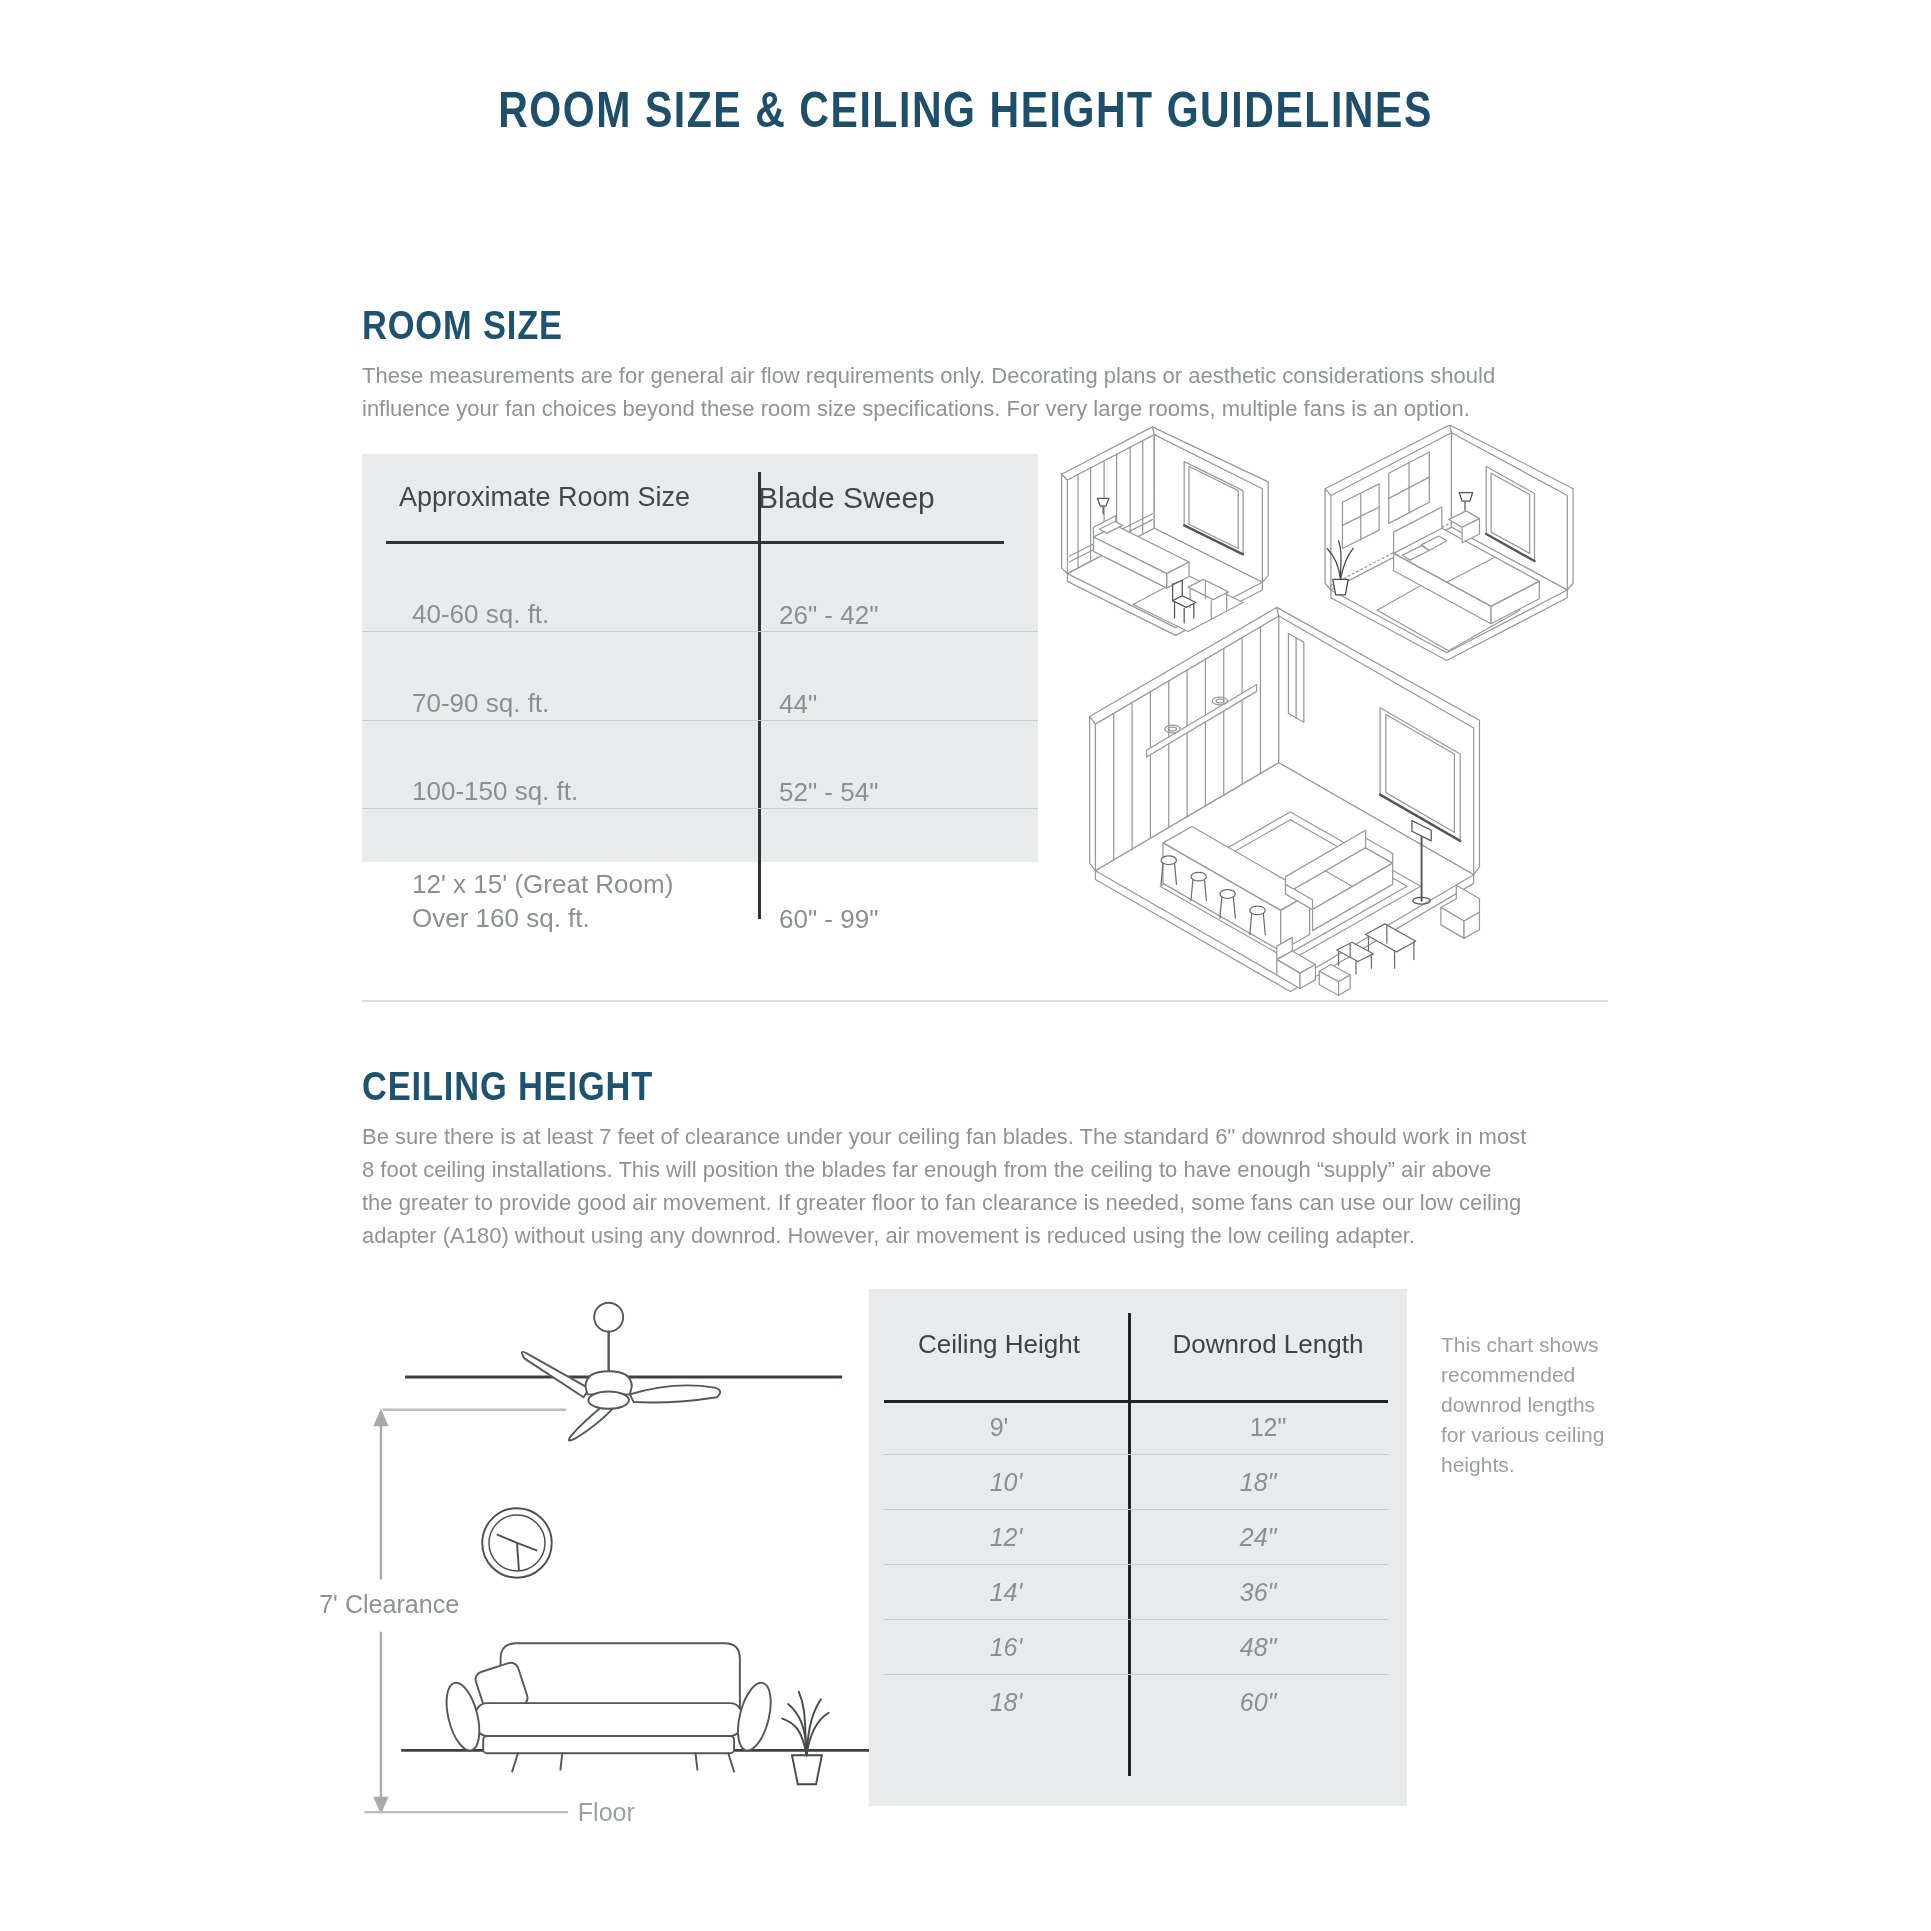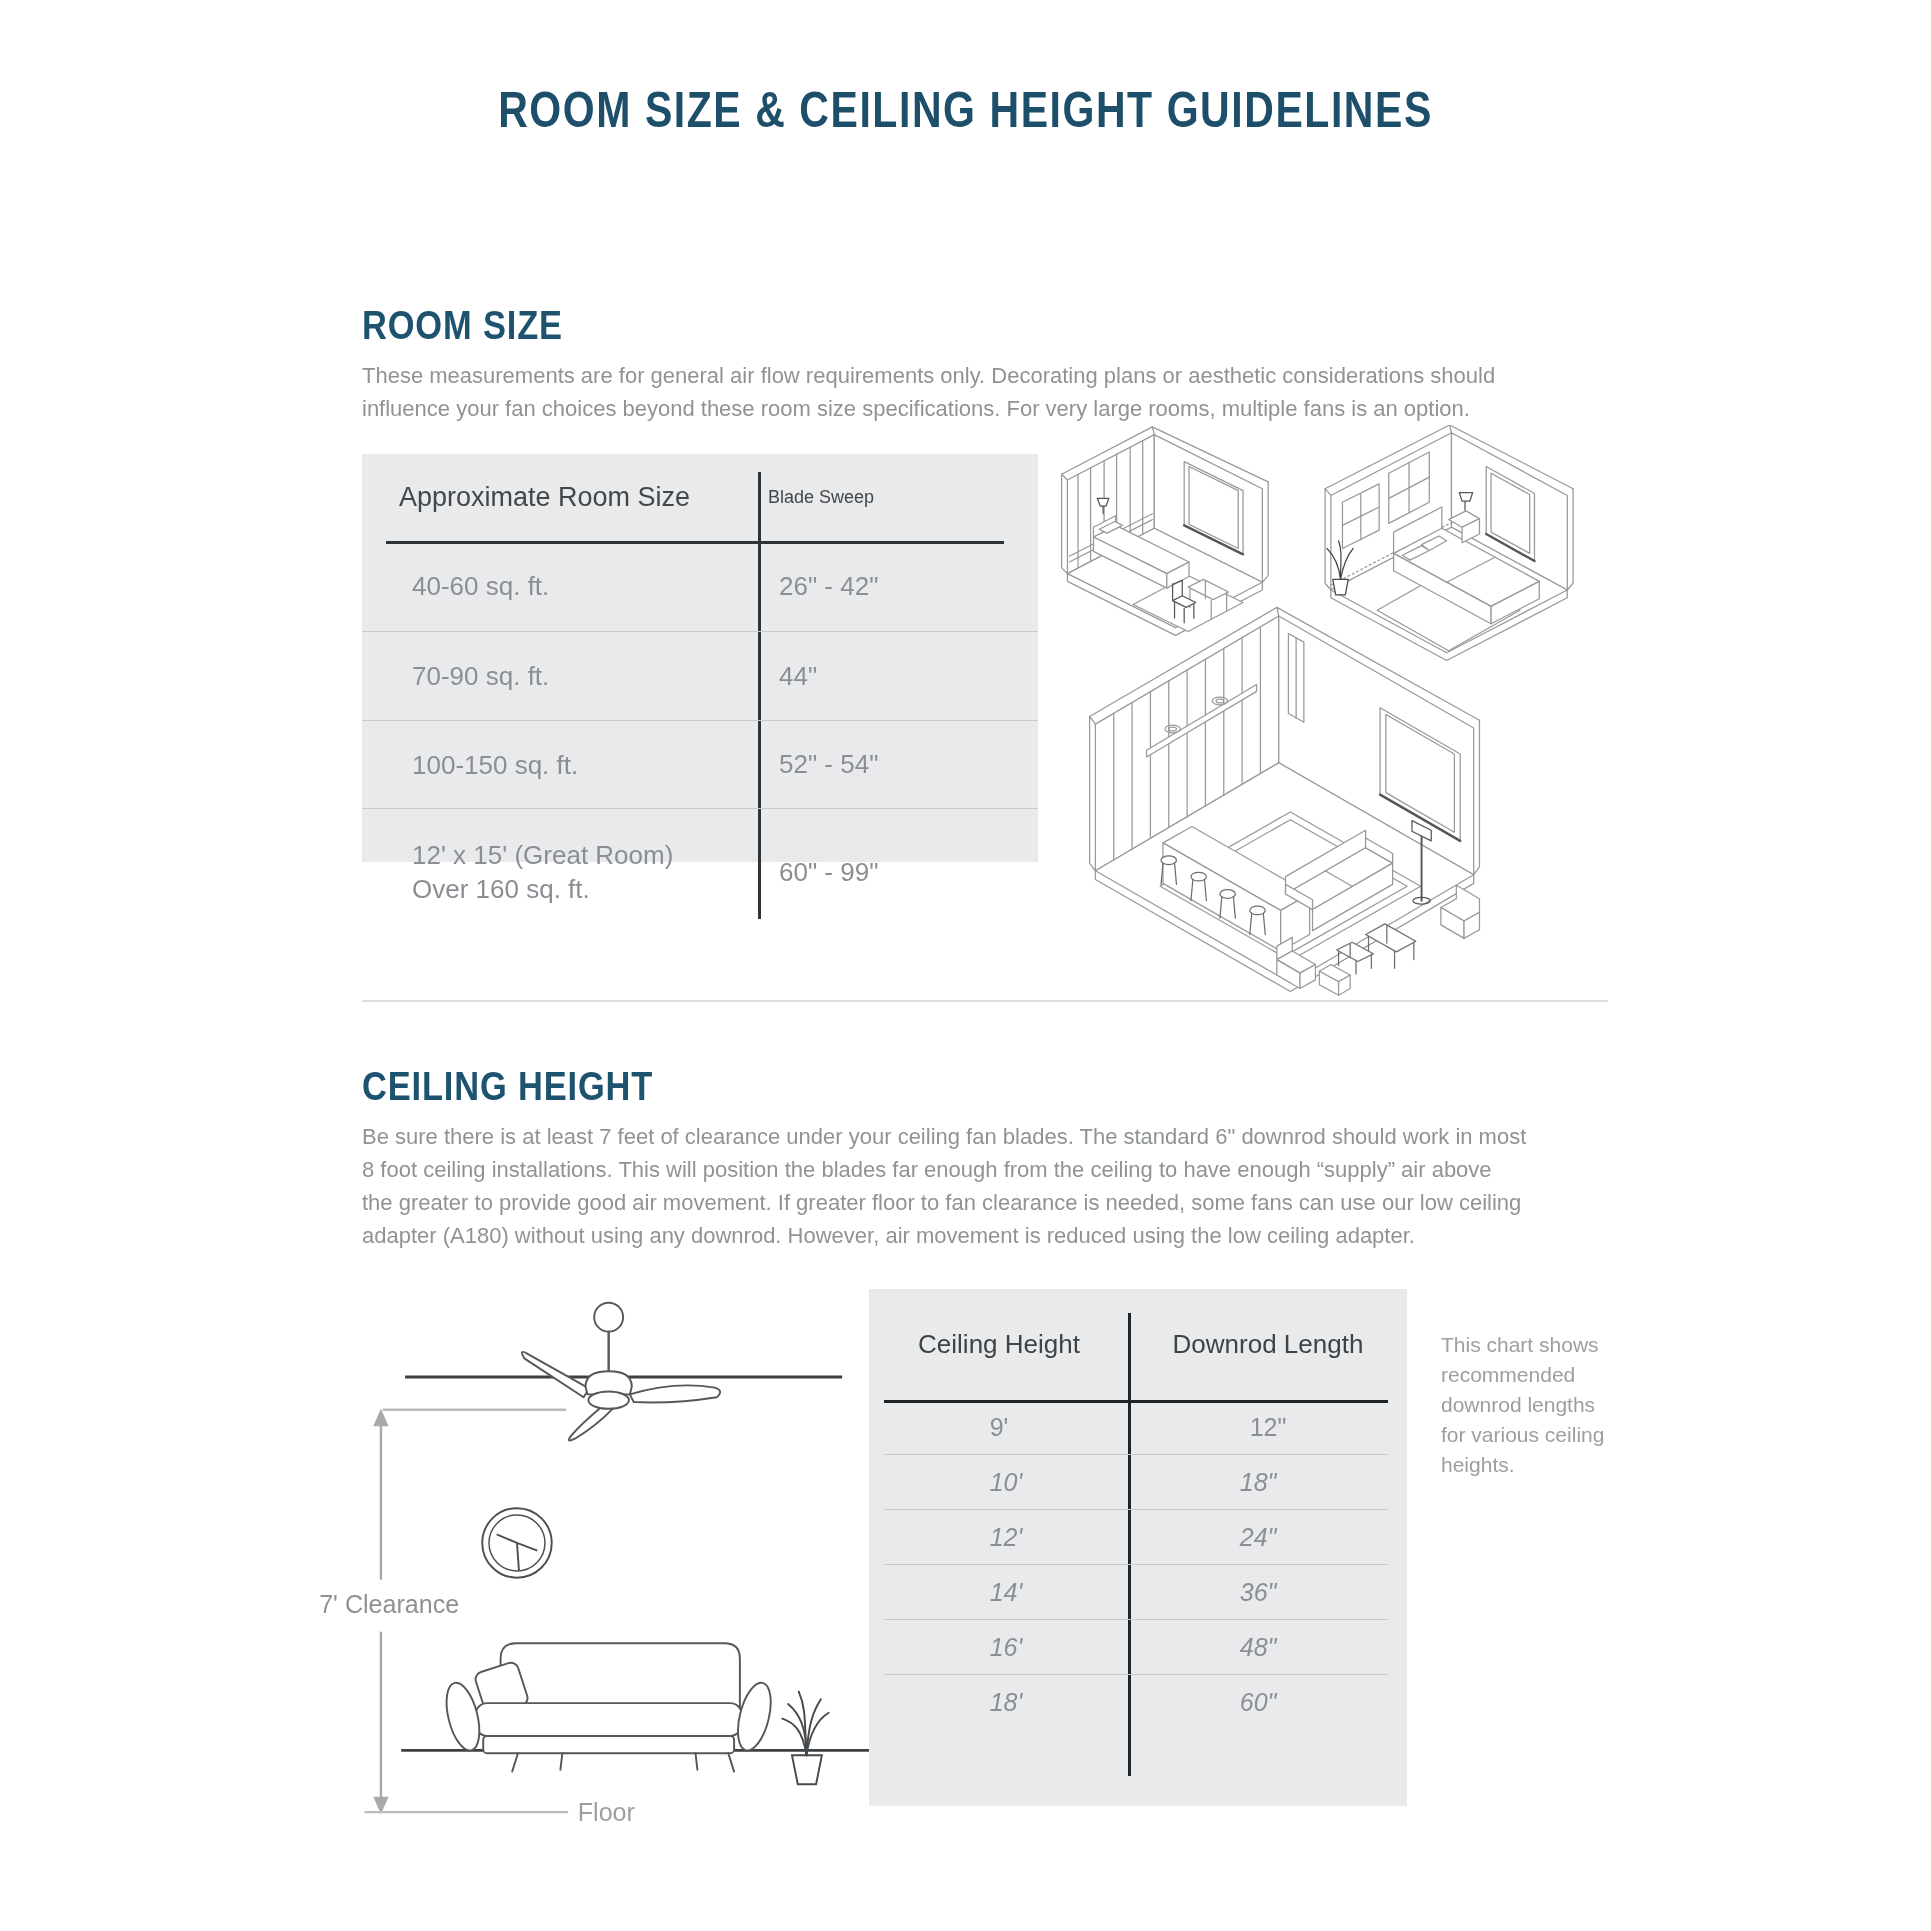--- a/index.html
+++ b/index.html
@@ -17,23 +17,23 @@
   .para.room{left:362px;top:359px;}
   .para.ceiling{left:362px;top:1120px;}
   .divider{position:absolute;left:362px;top:1000px;width:1246px;height:1.9px;background:#dadcdd;}
 
   
   .rs-table{position:absolute;left:362px;top:454px;width:676px;height:408px;background:#e9eaeb;}
   .rs-vline{position:absolute;left:396px;top:18.3px;width:2.9px;height:447px;background:#2f3335;}
   .rs-underline{position:absolute;left:24px;top:87px;width:618px;height:2.9px;background:#2f3335;}
   .rs-head{position:absolute;left:0;top:0;width:676px;height:87px;display:flex;align-items:center;}
   .rs-head .c1{width:396px;padding-left:37px;box-sizing:border-box;font-size:27px;color:#43474a;}
-  .rs-head .c2{padding-left:10px;font-size:18px;color:#43474a;text-align:center;}
+  .rs-head .c2{padding-left:0;font-size:30px;color:#43474a;text-align:center;}
   .rs-rows{position:absolute;left:0;top:87px;width:676px;}
-  .rs-row{display:flex;align-items:center;}
+  .rs-row{display:flex;align-items:flex-end;}
   .rs-row+.rs-row{border-top:1.4px solid #c9cccd;}
   .rs-row .c1{width:396px;padding-left:50px;box-sizing:border-box;font-size:26px;color:#8b8f93;line-height:34px;}
   .rs-row .c2{padding-left:21px;font-size:26px;color:#8b8f93;}
   .rs-row .c1 div:empty{display:none;}
   .r1{height:90px;} .r2{height:88px;} .r3{height:87px;} .r4{height:126px;}
 
   
   .ch-table{position:absolute;left:869px;top:1289px;width:538px;height:517px;background:#e9eaeb;}
   .ch-vline{position:absolute;left:259px;top:24px;width:2.9px;height:463px;background:#212426;}
   .ch-underline{position:absolute;left:14.5px;top:111px;width:504px;height:2.9px;background:#212426;}

